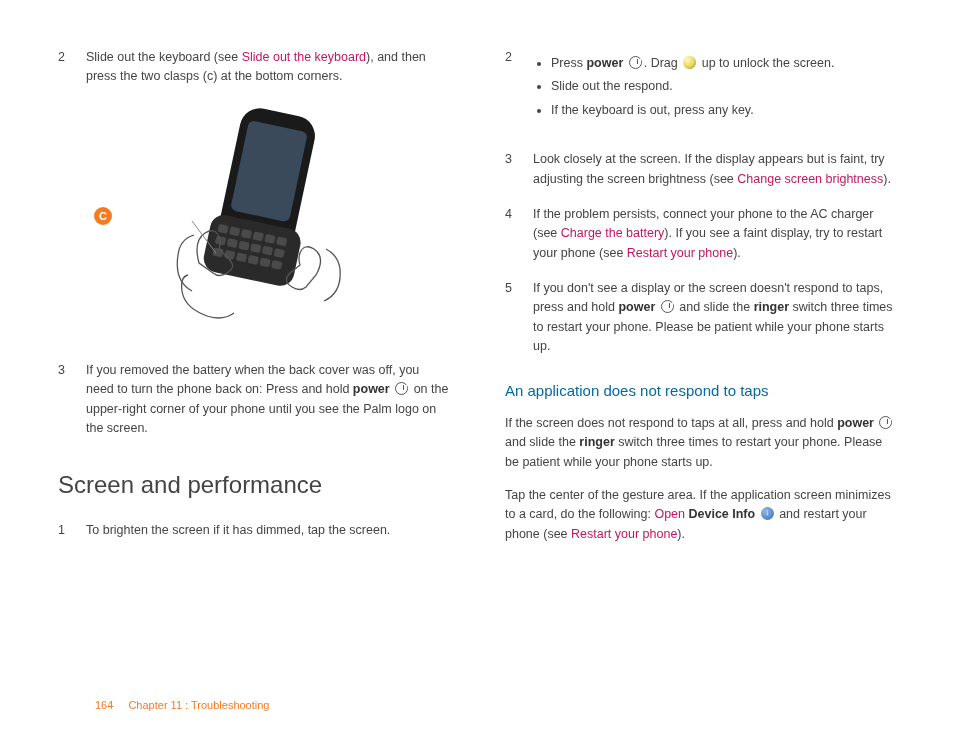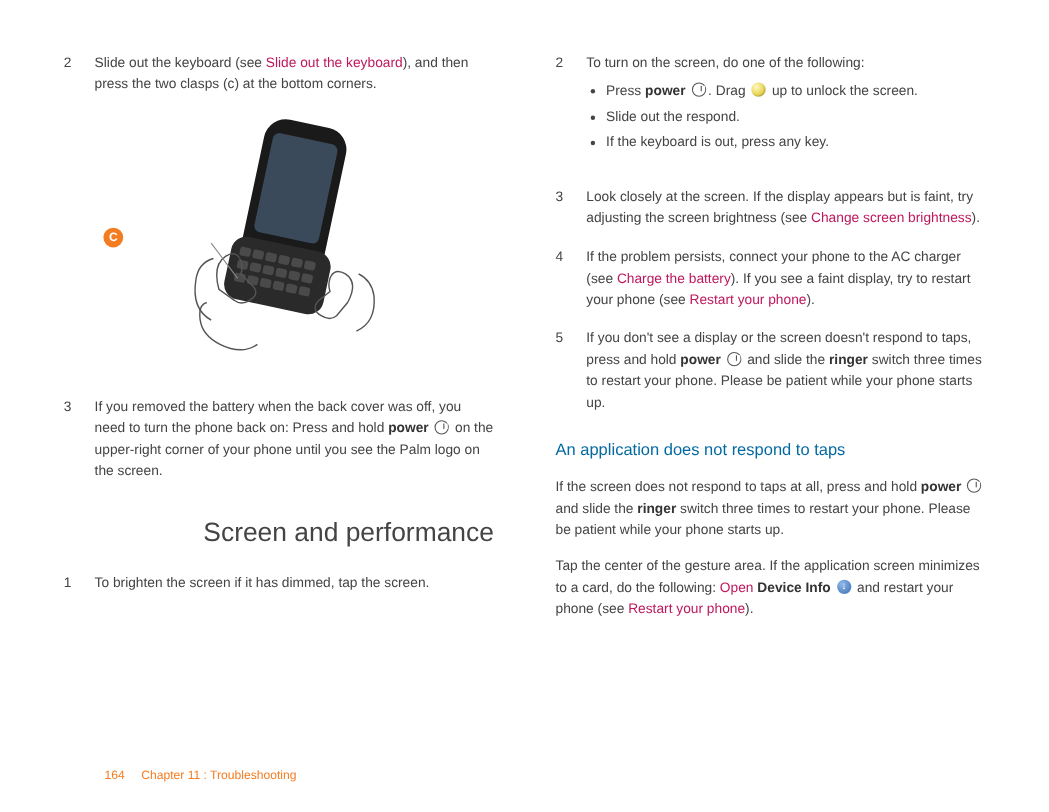--- a/index.html
+++ b/index.html
@@ -30,21 +30,20 @@
     flex: 0 0 28px;
     color: #444;
   }
   .step-body { flex: 1; }
   a, .link { color: #be185d; text-decoration: none; cursor: pointer; }
   h1 {
     font-weight: 300;
     font-size: 24px;
     color: #444;
     margin: 28px 0 18px 0;
-    text-align: right;
   }
   h2 {
     font-weight: 400;
     font-size: 15px;
     color: #0369a1;
     margin: 22px 0 12px 0;
   }
   p { margin: 0 0 14px 0; }
   ul { margin: 6px 0 14px 0; padding-left: 18px; }
   li { margin-bottom: 4px; }
@@ -194,21 +193,20 @@
       <div class="step-body">To brighten the screen if it has dimmed, tap the screen.</div>
     </div>
 
   </div>
 
   <div class="col">
 
     <div class="step">
       <div class="step-num">2</div>
       <div class="step-body">
-        <span>To turn on the screen, do one of the following:</span>
         <ul>
           <li>
             <span>Press </span><span class="bold">power</span> <span class="icon-power"></span><span>. Drag </span><span class="icon-unlock"></span><span> up to unlock the screen.</span>
           </li>
           <li>Slide out the respond.</li>
           <li>If the keyboard is out, press any key.</li>
         </ul>
       </div>
     </div>
 

